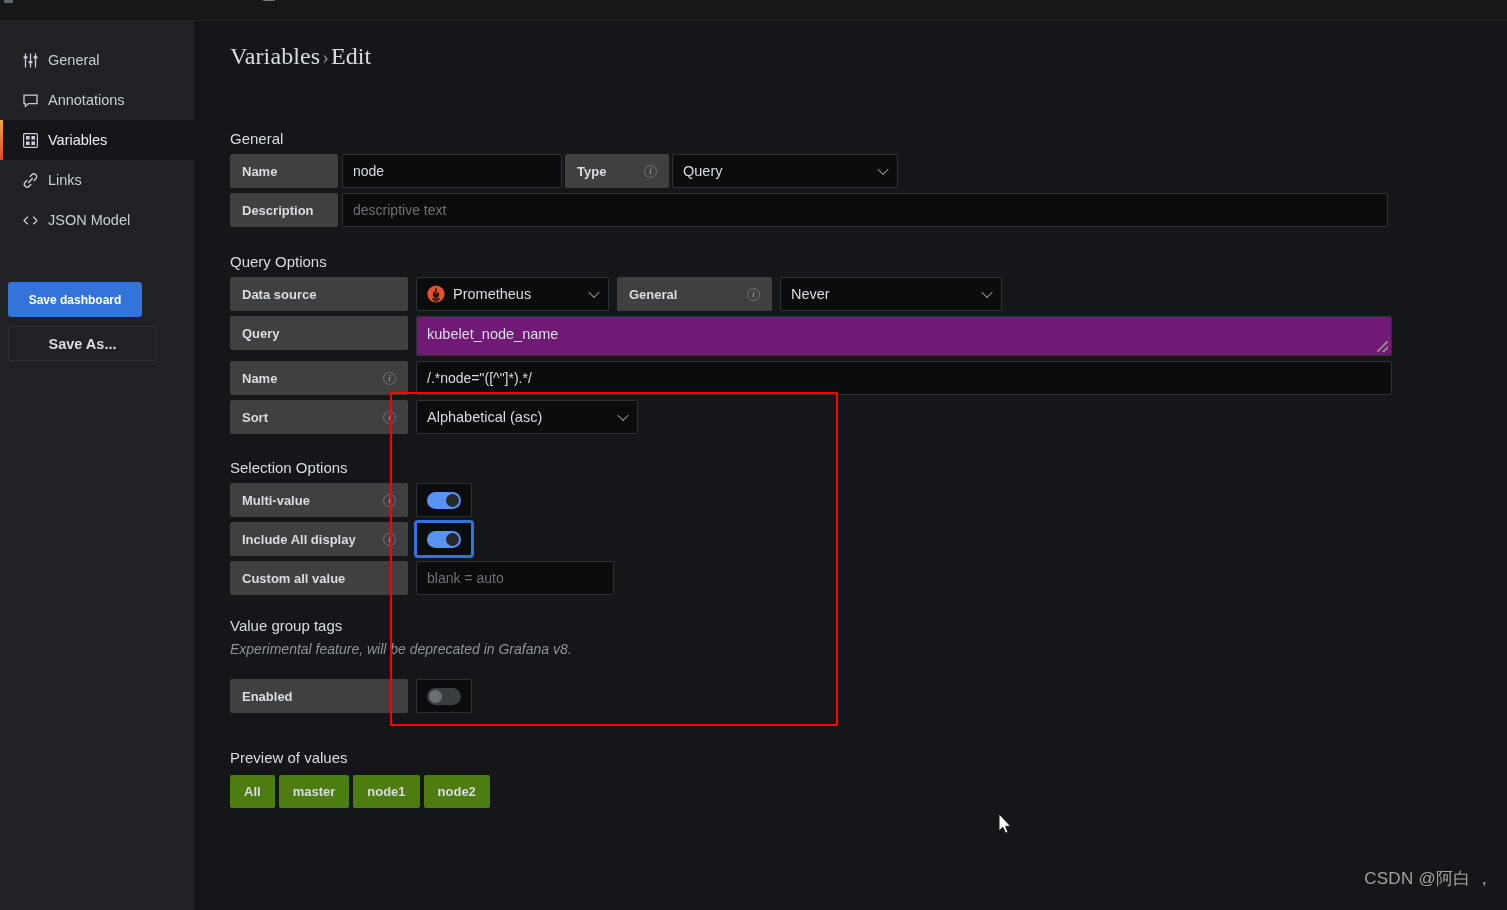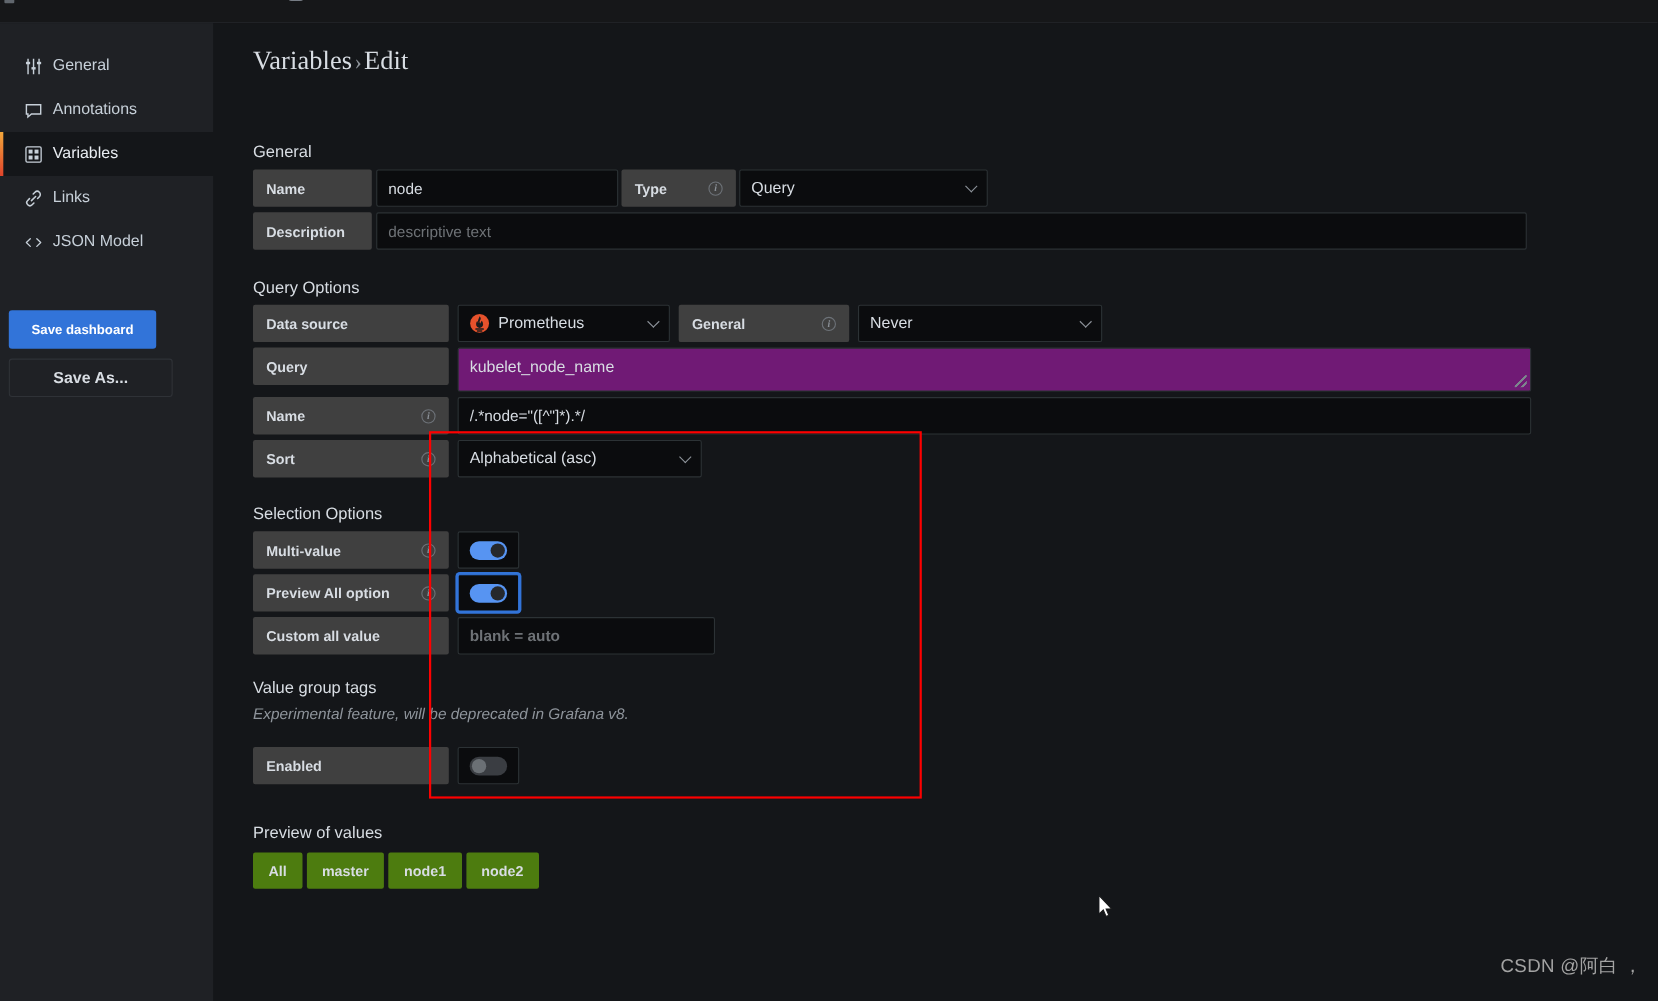--- a/index.html
+++ b/index.html
@@ -212,21 +212,21 @@
     width: 34px; height: 17px; border-radius: 9px;
     background: #5794f2; position: relative;
   }
   .sw::after {
     content: ""; position: absolute; top: 2px; right: 2px;
     width: 13px; height: 13px; border-radius: 50%;
     background: #26282c;
   }
   .sw.off { background: #3a3d42; }
   .sw.off::after { right: auto; left: 2px; background: #6b7075; }
-  .w-cav-inp { width: 234px; margin-left: 8px; font-weight: bold; }
+  .w-cav-inp { width: 198px; margin-left: 8px; }
 
   
   .sec-vgt { margin-top: 22px; }
   .vgt-note {
     color: #8e949b; font-size: 14px; font-style: italic;
     margin: 7px 0 22px 0;
   }
   .w-en-lbl { width: 178px; }
 
   
@@ -427,21 +427,21 @@
       <span>Multi-value</span>
       <span class="info-ico">i</span>
     </div>
     <div class="toggle-box">
       <span class="sw"></span>
     </div>
   </div>
 
   <div class="row">
     <div class="lbl with-info w-sel-lbl">
-      <span>Preview All option</span>
+      <span>Include All display</span>
       <span class="info-ico">i</span>
     </div>
     <div class="toggle-box focused">
       <span class="sw"></span>
     </div>
   </div>
 
   <div class="row">
     <div class="lbl w-sel-lbl">Custom all value</div>
     <input class="inp w-cav-inp" placeholder="blank = auto" style="">

